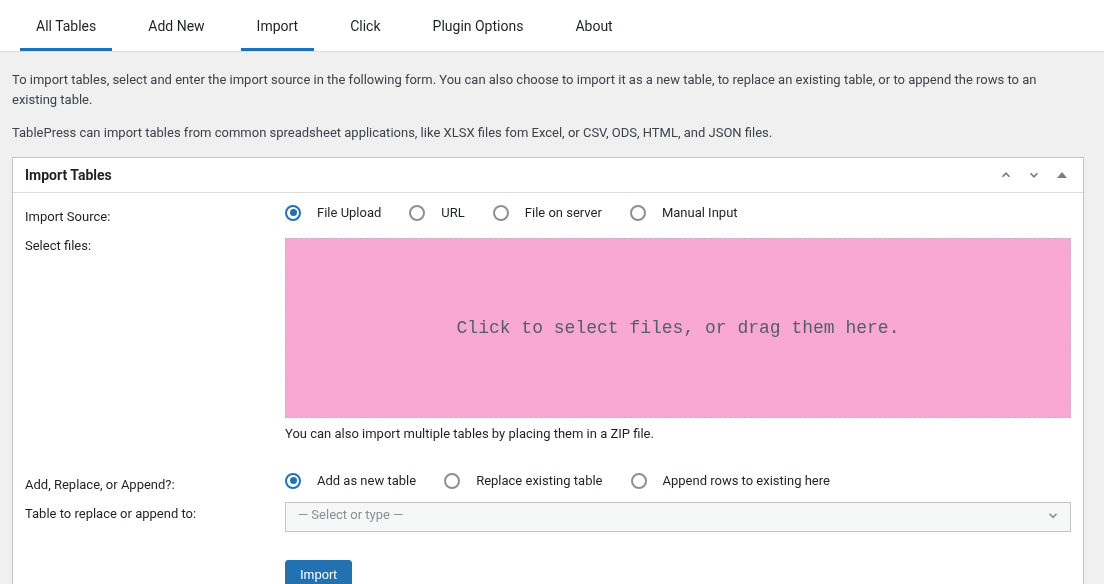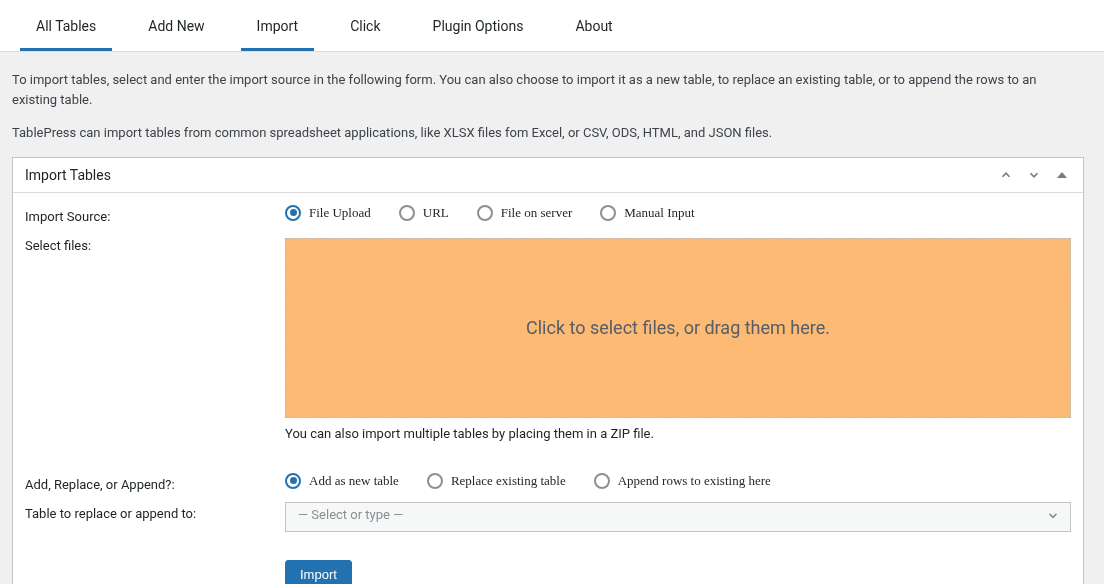--- a/index.html
+++ b/index.html
@@ -51,61 +51,62 @@
   }
   .panel-header {
     display: flex;
     align-items: center;
     justify-content: space-between;
     padding: 8px 12px;
     border-bottom: 1px solid #dcdcde;
   }
   .panel-title {
     font-size: 14px;
-    font-weight: 400;
+    font-weight: 700;
     color: #1d2327;
   }
   .panel-controls { display: flex; gap: 10px; }
   .panel-ctrl {
     width: 18px; height: 18px;
     display: inline-flex; align-items:center; justify-content:center;
     color: #787c82; cursor:pointer; font-size: 12px;
   }
   .panel-body { padding: 12px 12px 18px 12px; }
   .form-row { display: flex; align-items: flex-start; margin-bottom: 10px; }
   .form-label {
     width: 260px;
     padding-top: 4px;
     color: #1d2327;
     font-size: 13px;
   }
   .form-field { flex: 1; }
   .radio-group { display: flex; gap: 28px; align-items: center; }
-  .radio-item { display: flex; align-items: center; gap: 8px; cursor: pointer; font-family: Liberation Serif, serif; }
+  .radio-item { display: flex; align-items: center; gap: 16px; cursor: pointer; }
   .radio-circle {
     width: 16px; height: 16px;
     border: 2px solid #8c8f94;
     border-radius: 50%;
     display: inline-flex; align-items:center; justify-content:center;
     background:#fff;
   }
   .radio-circle.checked { border-color: #2271b1; }
   .radio-dot { width: 7px; height: 7px; border-radius:50%; background:#2271b1; display:none; }
   .radio-circle.checked .radio-dot { display:block; }
   .radio-label { font-size: 13px; color:#1d2327; }
   .dropzone {
     border: 1px dashed #b5bcc2;
-    background: #fdba74;
+    background: #f9a8d4;
     height: 180px;
     display: flex; align-items:center; justify-content:center;
     color: #555d66;
     font-size: 18px;
     margin-top: 4px;
     margin-bottom: 8px;
     cursor: pointer;
+    font-family: Liberation Mono, monospace;
   }
   .hint { font-size: 13px; color:#1d2327; margin-bottom: 22px; }
   .select-box {
     position: relative;
     border: 1px solid #c3c4c7;
     background: #f6f7f7;
     height: 30px;
     display:flex; align-items:center;
     padding: 0 30px 4px 12px;
     color: #8a8f95;

